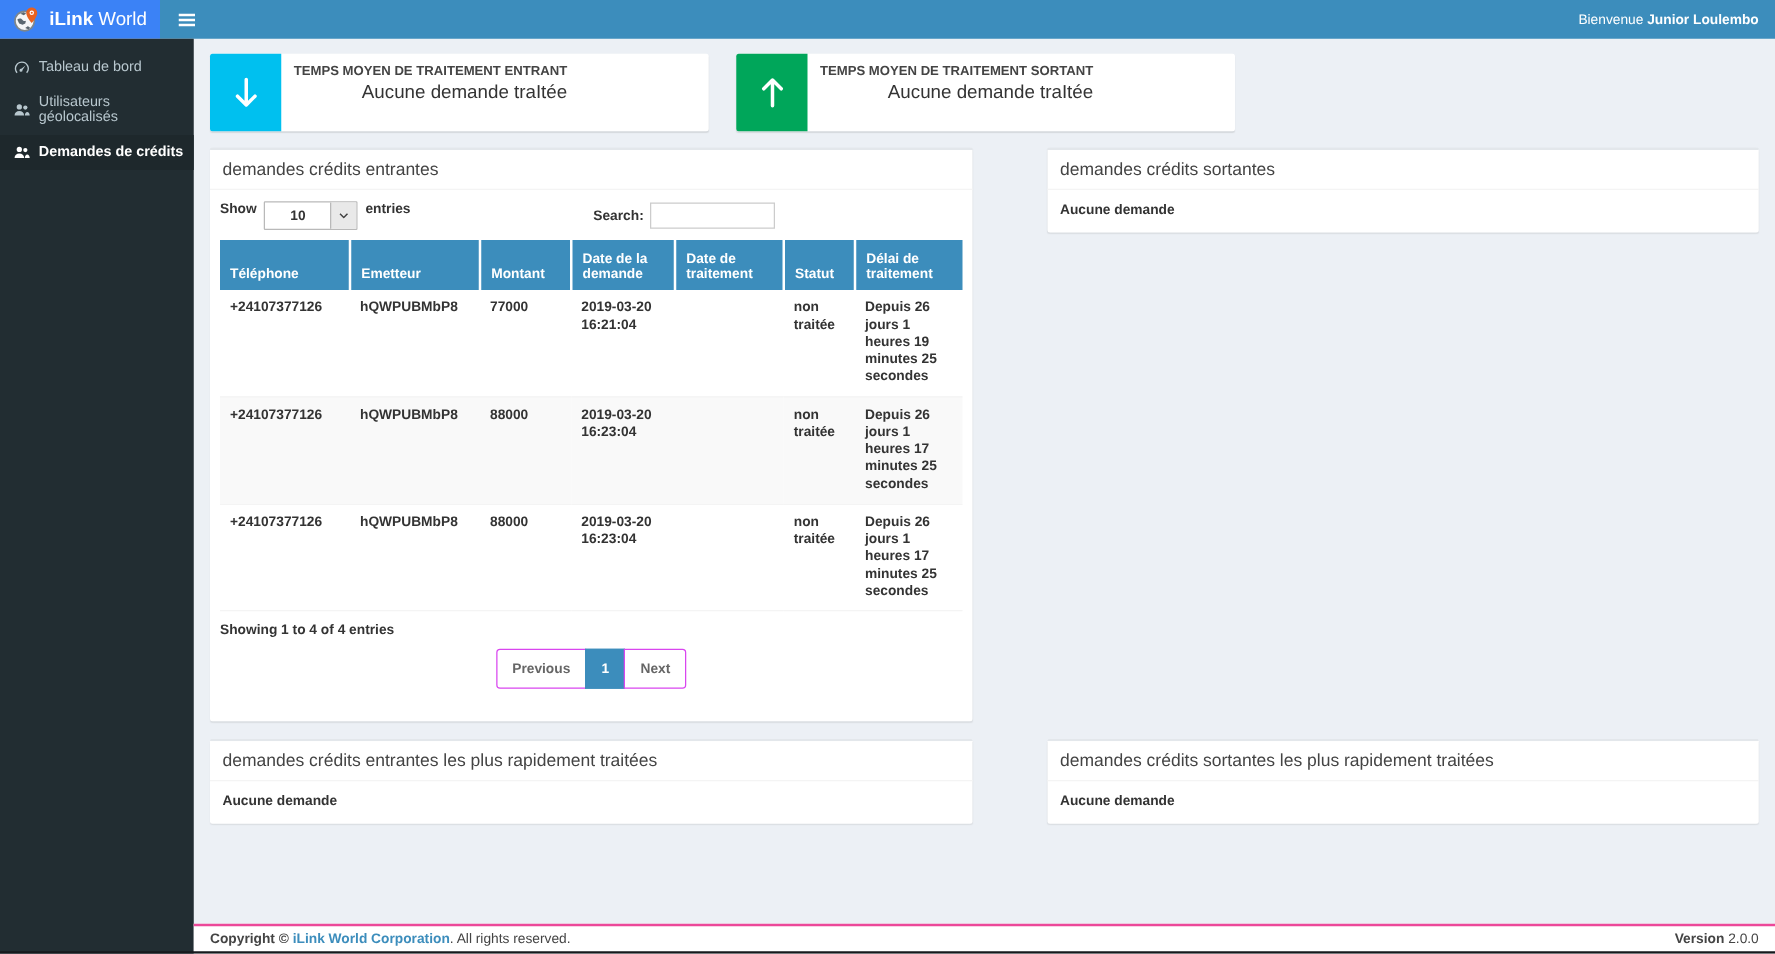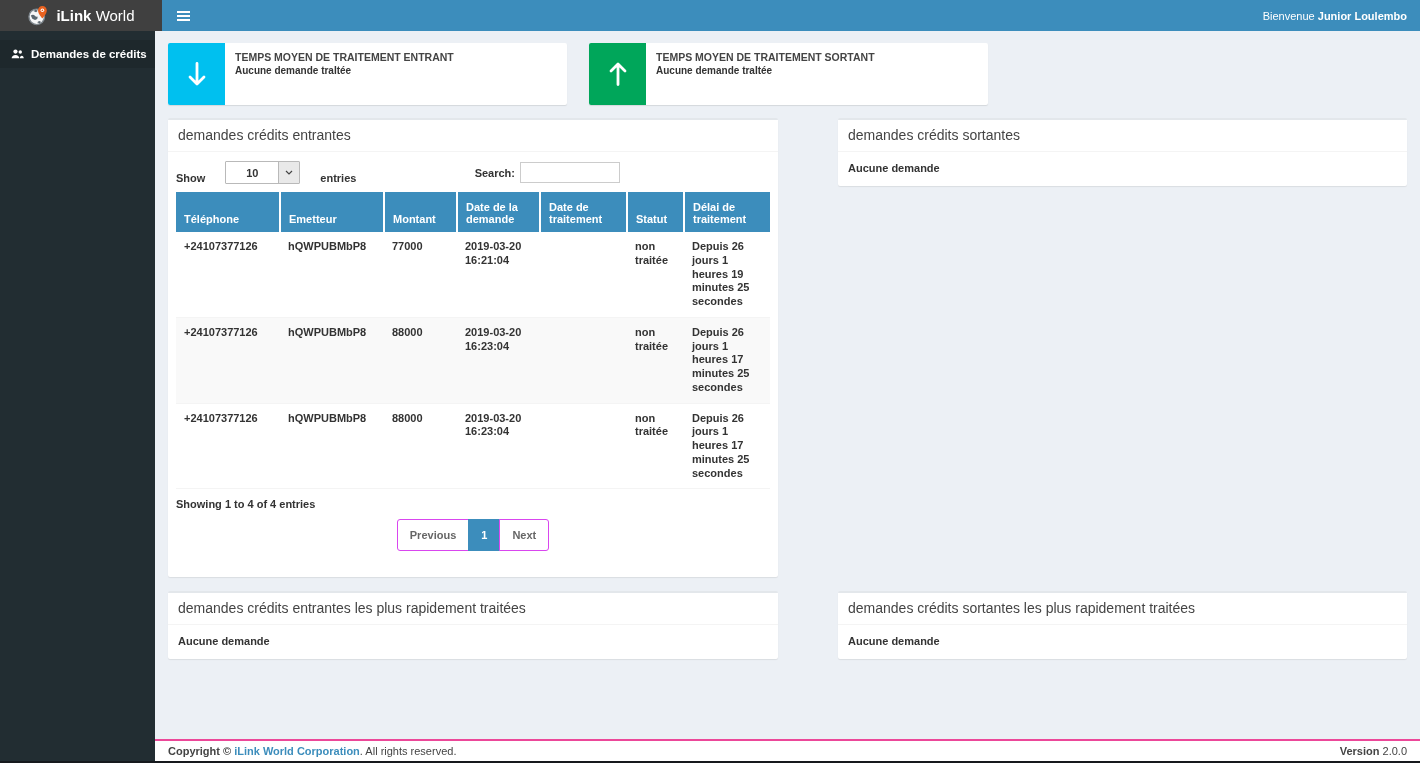--- a/index.html
+++ b/index.html
@@ -2,60 +2,60 @@
 <html><head>
 <meta charset="utf-8">
 <style>
   * { box-sizing: border-box; margin: 0; padding: 0; }
   html,body { width:1420px; height:763px; overflow:hidden; }
   body { font-family:"Liberation Sans", sans-serif; background:#ecf0f5; color:#333; }
   .page { width:1420px; height:763px; display:flex; flex-direction:column; position:relative; background:#ecf0f5; }
 
   
   .navbar { height:31px; flex:0 0 31px; display:flex; }
-  .brand { width:162px; background:#404040; color:#fff; display:flex; align-items:center; justify-content:center; gap:7px; font-size:15px; cursor:pointer; }
+  .brand { width:128px; background:#3b82f6; color:#fff; display:flex; align-items:center; justify-content:center; gap:7px; font-size:15px; cursor:pointer; }
   .brand .bold { font-weight:bold; }
   .brand .light { font-weight:300; }
   .navbar-rest { flex:1; background:#3c8dbc; display:flex; align-items:center; justify-content:space-between; padding:0 13px;text-align:right; }
   .hamburger { display:flex; flex-direction:column; gap:2px; cursor:pointer; padding:4px 2px; }
   .hamburger span { display:block; width:13px; height:2px; background:#fff; }
   .welcome { color:#fff; font-size:11px; }
   .welcome b { font-weight:bold; }
 
   
   .body-row { flex:1; display:flex; min-height:0; }
   .sidebar { width:155px; flex:0 0 155px; background:#222d32; padding-top:9px; }
   .menu-item { display:flex; align-items:center; gap:7px; padding:8px 6px 8px 11px; color:#b8c7ce; font-size:11.5px; cursor:pointer; }
   .menu-item svg { flex:0 0 auto; }
   .menu-item.active { background:#1e282c; color:#fff; font-weight:bold; }
 
   .main { flex:1; display:flex; flex-direction:column; min-width:0; }
   .content { flex:1; padding:12px 13px 0; overflow:hidden; }
 
   
   .info-row { display:flex; gap:22px; margin-bottom:13px; }
-  .info-box { width:399px; height:62px; background:#fff; box-shadow:0 1px 1px rgba(0,0,0,.1); border-radius:2px; display:flex; }
+  .info-box { width:399px; height:62px; background:#fff; box-shadow:0 1px 1px rgba(0,0,0,.1); border-radius:2px; display:flex;text-align:right; }
   .info-icon { width:57px; flex:0 0 57px; display:flex; align-items:center; justify-content:center; border-radius:2px 0 0 2px; }
   .bg-aqua { background:#00c0ef; }
   .bg-green { background:#00a65a; }
   .info-content { padding:8px 10px; min-width:0; }
   .info-title { font-size:10.5px; font-weight:bold; color:#444; letter-spacing:0; }
-  .info-value { font-size:10px; font-weight:bold; color:#333; margin-top:2px; }
+  .info-value { font-size:15px; font-weight:normal; color:#333; margin-top:2px; }
 
   
   .cols { display:flex; gap:18px; align-items:flex-start; margin-bottom:14px; }
   .col-left { width:610px; flex:0 0 610px; }
   .col-right { flex:1; min-width:0;padding-left:42px; }
   .panel { background:#fff; border-top:2px solid #e3e7eb; box-shadow:0 1px 1px rgba(0,0,0,.08); border-radius:2px; }
   .panel-title { padding:7px 10px 8px; font-size:14px; color:#444; border-bottom:1px solid #f4f4f4; }
   .panel-empty { padding:10px 10px 12px; font-size:11px; font-weight:bold; color:#333; }
 
   
   .dt-controls { display:flex; justify-content:space-between; align-items:center; padding:9px 8px 8px; }
-  .dt-length { display:flex; align-items:flex-end; gap:20px; font-size:11px; font-weight:bold; color:#333; }
+  .dt-length { display:flex; align-items:flex-start; gap:6px; font-size:11px; font-weight:bold; color:#333; }
   .fake-select { display:inline-flex; align-items:stretch; border:1px solid #b9b9b9; background:#fff; height:23px; width:75px; cursor:pointer; border-radius:1px; }
   .fake-select .val { flex:1; display:flex; align-items:center; justify-content:center; font-size:11px; font-weight:bold; color:#333; }
   .fake-select .arrow { width:21px; background:#e9e9e9; border-left:1px solid #b9b9b9; display:flex; align-items:center; justify-content:center; font-size:8px; color:#444; }
   .dt-search { display:flex; align-items:center; gap:5px; margin-right:150px; font-size:11px; font-weight:bold; color:#333; }
   .dt-search input { width:100px; height:21px; border:1px solid #ccc; padding:2px 4px; font-size:11px; font-family:"Liberation Sans", sans-serif; }
 
   .dt-wrap { padding:0 8px; }
   table.dt { width:100%; border-collapse:collapse; table-layout:fixed; }
   table.dt th { background:#3c8dbc; color:#fff; font-size:11px; font-weight:bold; text-align:left; vertical-align:bottom; padding:5px 8px 7px; border-right:2px solid #fff; height:40px; cursor:pointer; }
   table.dt th:last-child { border-right:none; }
@@ -106,20 +106,40 @@
       </div>
       <div class="welcome">
         <span>Bienvenue </span><b>Junior Loulembo</b>
       </div>
     </div>
   </div>
 
   <div class="body-row">
 
     <div class="sidebar">
+      <div class="menu-item">
+        <span style="display:flex;">
+          <svg width="13" height="12" viewBox="0 0 16 14" fill="currentColor">
+            <path d="M8 1a7 7 0 0 0-7 7c0 1.8.7 3.4 1.8 4.6l1-.9A5.6 5.6 0 0 1 8 2.4a5.6 5.6 0 0 1 4.2 9.3l1 .9A7 7 0 0 0 8 1z"></path>
+            <path d="M8.6 9.4 11.6 5 7.4 8.3a1.5 1.5 0 1 0 1.2 1.1z"></path>
+          </svg>
+        </span>
+        <span>Tableau de bord</span>
+      </div>
+      <div class="menu-item">
+        <span style="display:flex;">
+          <svg width="13" height="12" viewBox="0 0 16 14" fill="currentColor">
+            <circle cx="5.5" cy="4" r="2.6"></circle>
+              <circle cx="11.4" cy="4.6" r="2.1"></circle>
+            <path d="M.8 12.3c0-2.6 2-4.2 4.7-4.2s4.7 1.6 4.7 4.2z"></path>
+            <path d="M10.9 12.3c.1-1.9 1-3.3 2.4-3.3 1.3 0 2.3 1.3 2.4 3.3z"></path>
+          </svg>
+        </span>
+        <span>Utilisateurs géolocalisés</span>
+      </div>
       <div class="menu-item active">
         <span style="display:flex;">
           <svg width="13" height="12" viewBox="0 0 16 14" fill="currentColor">
             <circle cx="5.5" cy="4" r="2.6"></circle>
               <circle cx="11.4" cy="4.6" r="2.1"></circle>
             <path d="M.8 12.3c0-2.6 2-4.2 4.7-4.2s4.7 1.6 4.7 4.2z"></path>
             <path d="M10.9 12.3c.1-1.9 1-3.3 2.4-3.3 1.3 0 2.3 1.3 2.4 3.3z"></path>
           </svg>
         </span>
         <span>Demandes de crédits</span>

